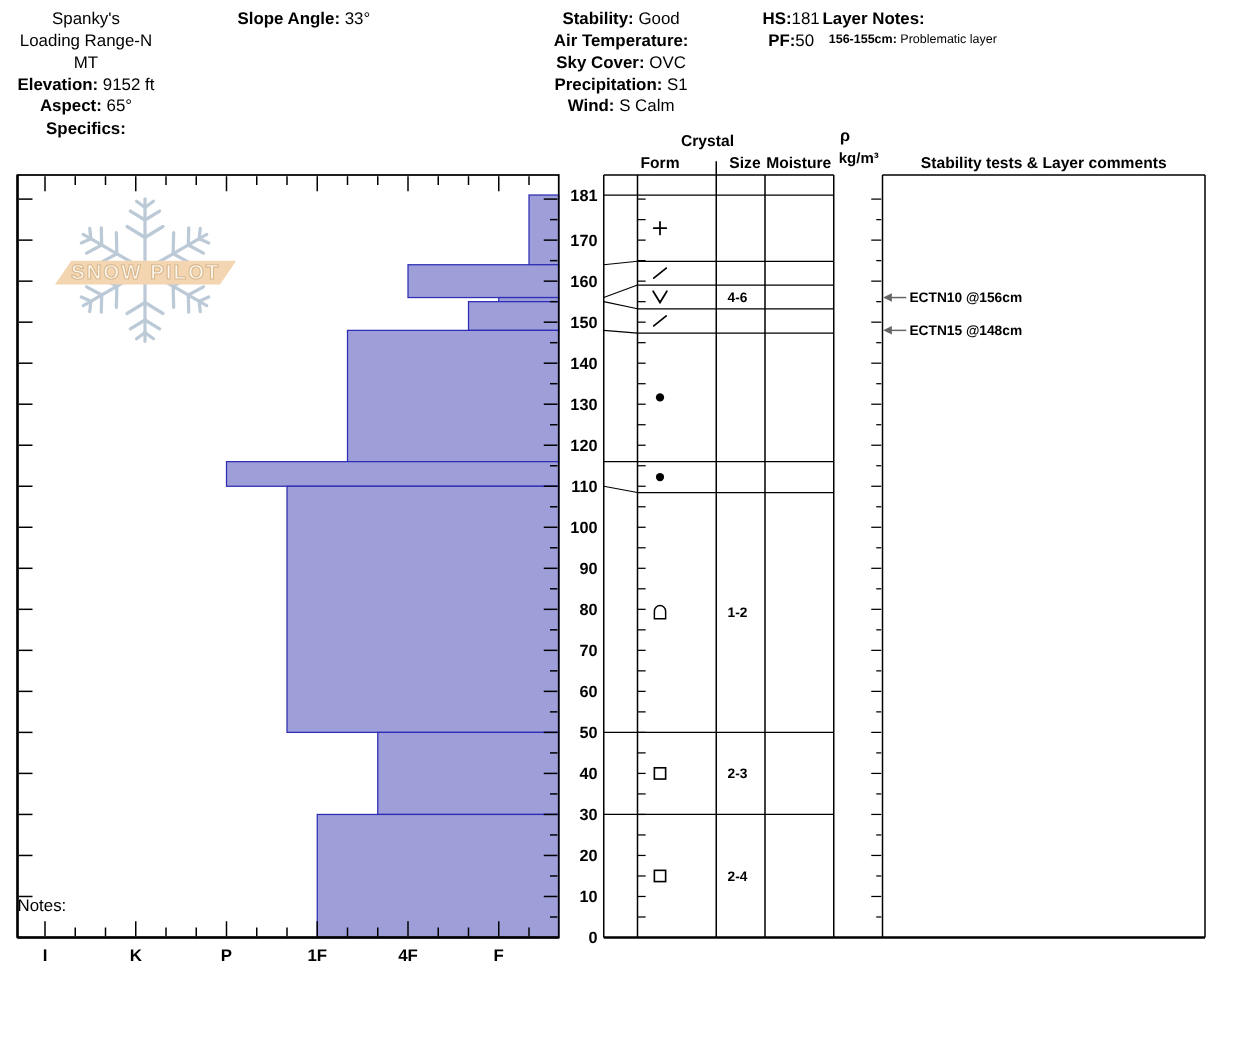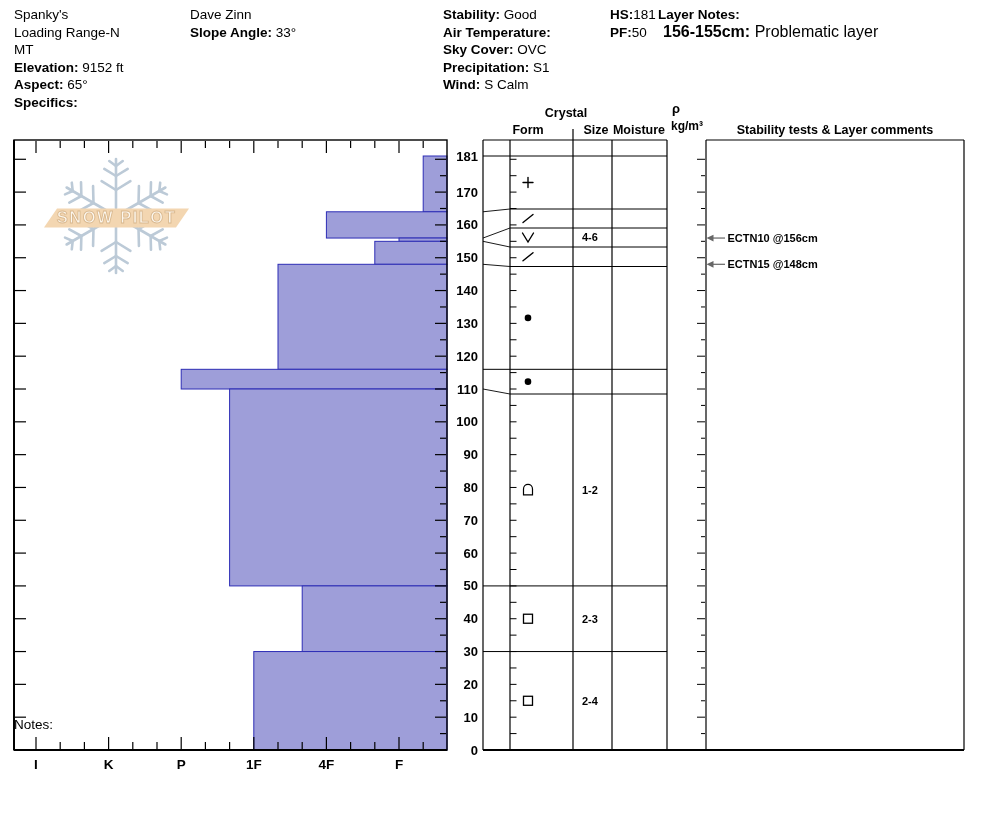--- a/index.html
+++ b/index.html
@@ -1,36 +1,35 @@
 <!DOCTYPE html>
 <html><head>
 <meta charset="utf-8">
 <style>
   html,body{margin:0;padding:0;}
   body{width:994px;height:840px;position:relative;background:#fff;color:#000;
        font-family:"Liberation Sans",sans-serif;overflow:hidden;}
-  .hdr{position:absolute;font-size:13.5px;line-height:17.5px;white-space:nowrap;}
+  .hdr{position:absolute;font-size:13.5px;line-height:17.5px;white-space:nowrap;text-align:center;}
   .hdr b{font-weight:bold;}
-  .small{font-size:16px;line-height:13px;}
+  .small{font-size:10px;line-height:13px;}
   #chart-svg{position:absolute;left:0;top:0;}
 </style>
 </head>
 <body>
 
 <div class="hdr" style="left:14px;top:6px">
   <div>Spanky's</div>
   <div>Loading Range-N</div>
   <div>MT</div>
   <div><b>Elevation:</b> <span>9152 ft</span></div>
   <div><b>Aspect:</b> <span>65°</span></div>
   <div><b>Specifics:</b></div>
 </div>
 
 <div class="hdr" style="left:190px;top:6px">
-  <div>Dave Zinn</div>
   <div><b>Slope Angle:</b> <span>33°</span></div>
 </div>
 
 <div class="hdr" style="left:443px;top:6px">
   <div><b>Stability:</b> <span>Good</span></div>
   <div><b>Air Temperature:</b> <span></span></div>
   <div><b>Sky Cover:</b> <span>OVC</span></div>
   <div><b>Precipitation:</b> <span>S1</span></div>
   <div><b>Wind:</b>&nbsp;<span>S Calm</span></div>
 </div>

